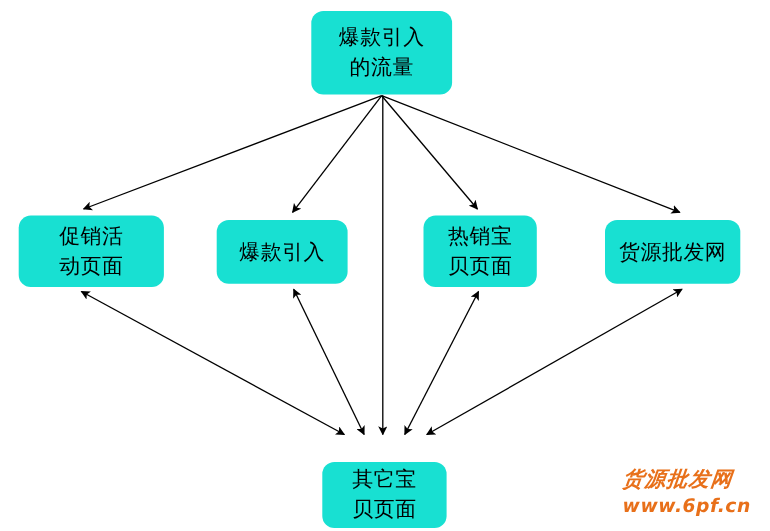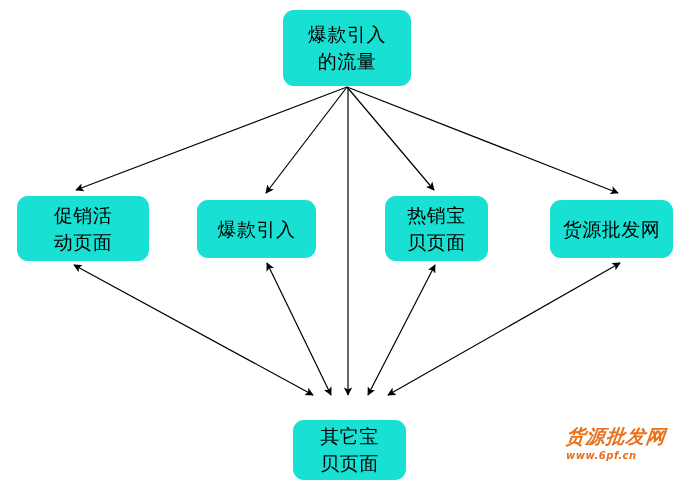--- a/index.html
+++ b/index.html
@@ -69,21 +69,21 @@
     font-size: 19px;
     font-weight: bold;
     font-style: italic;
     letter-spacing: 1px;
     line-height: 1.05;
     transform: skewX(-6deg);
   }
   #watermark .wm-url {
     display: block;
     font-family: "DejaVu Sans", "Liberation Sans", sans-serif;
-    font-size: 10px;
+    font-size: 17px;
     font-weight: bold;
     font-style: italic;
     letter-spacing: 0.5px;
     line-height: 1.3;
     margin-top: 2px;
   }
 </style>
 </head>
 <body>
 

